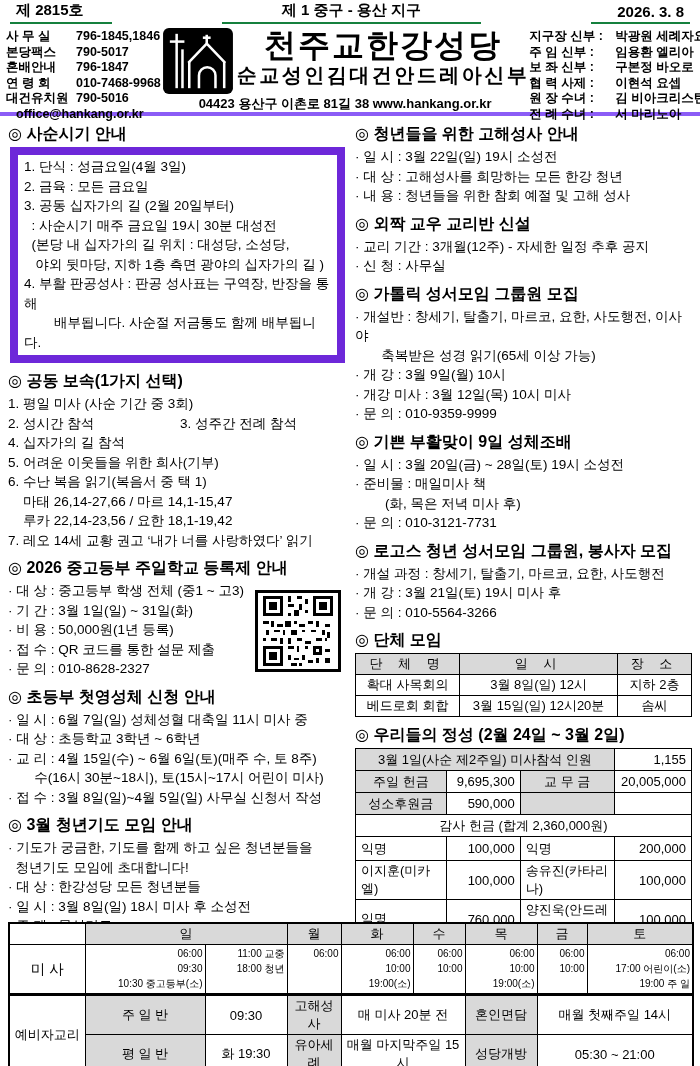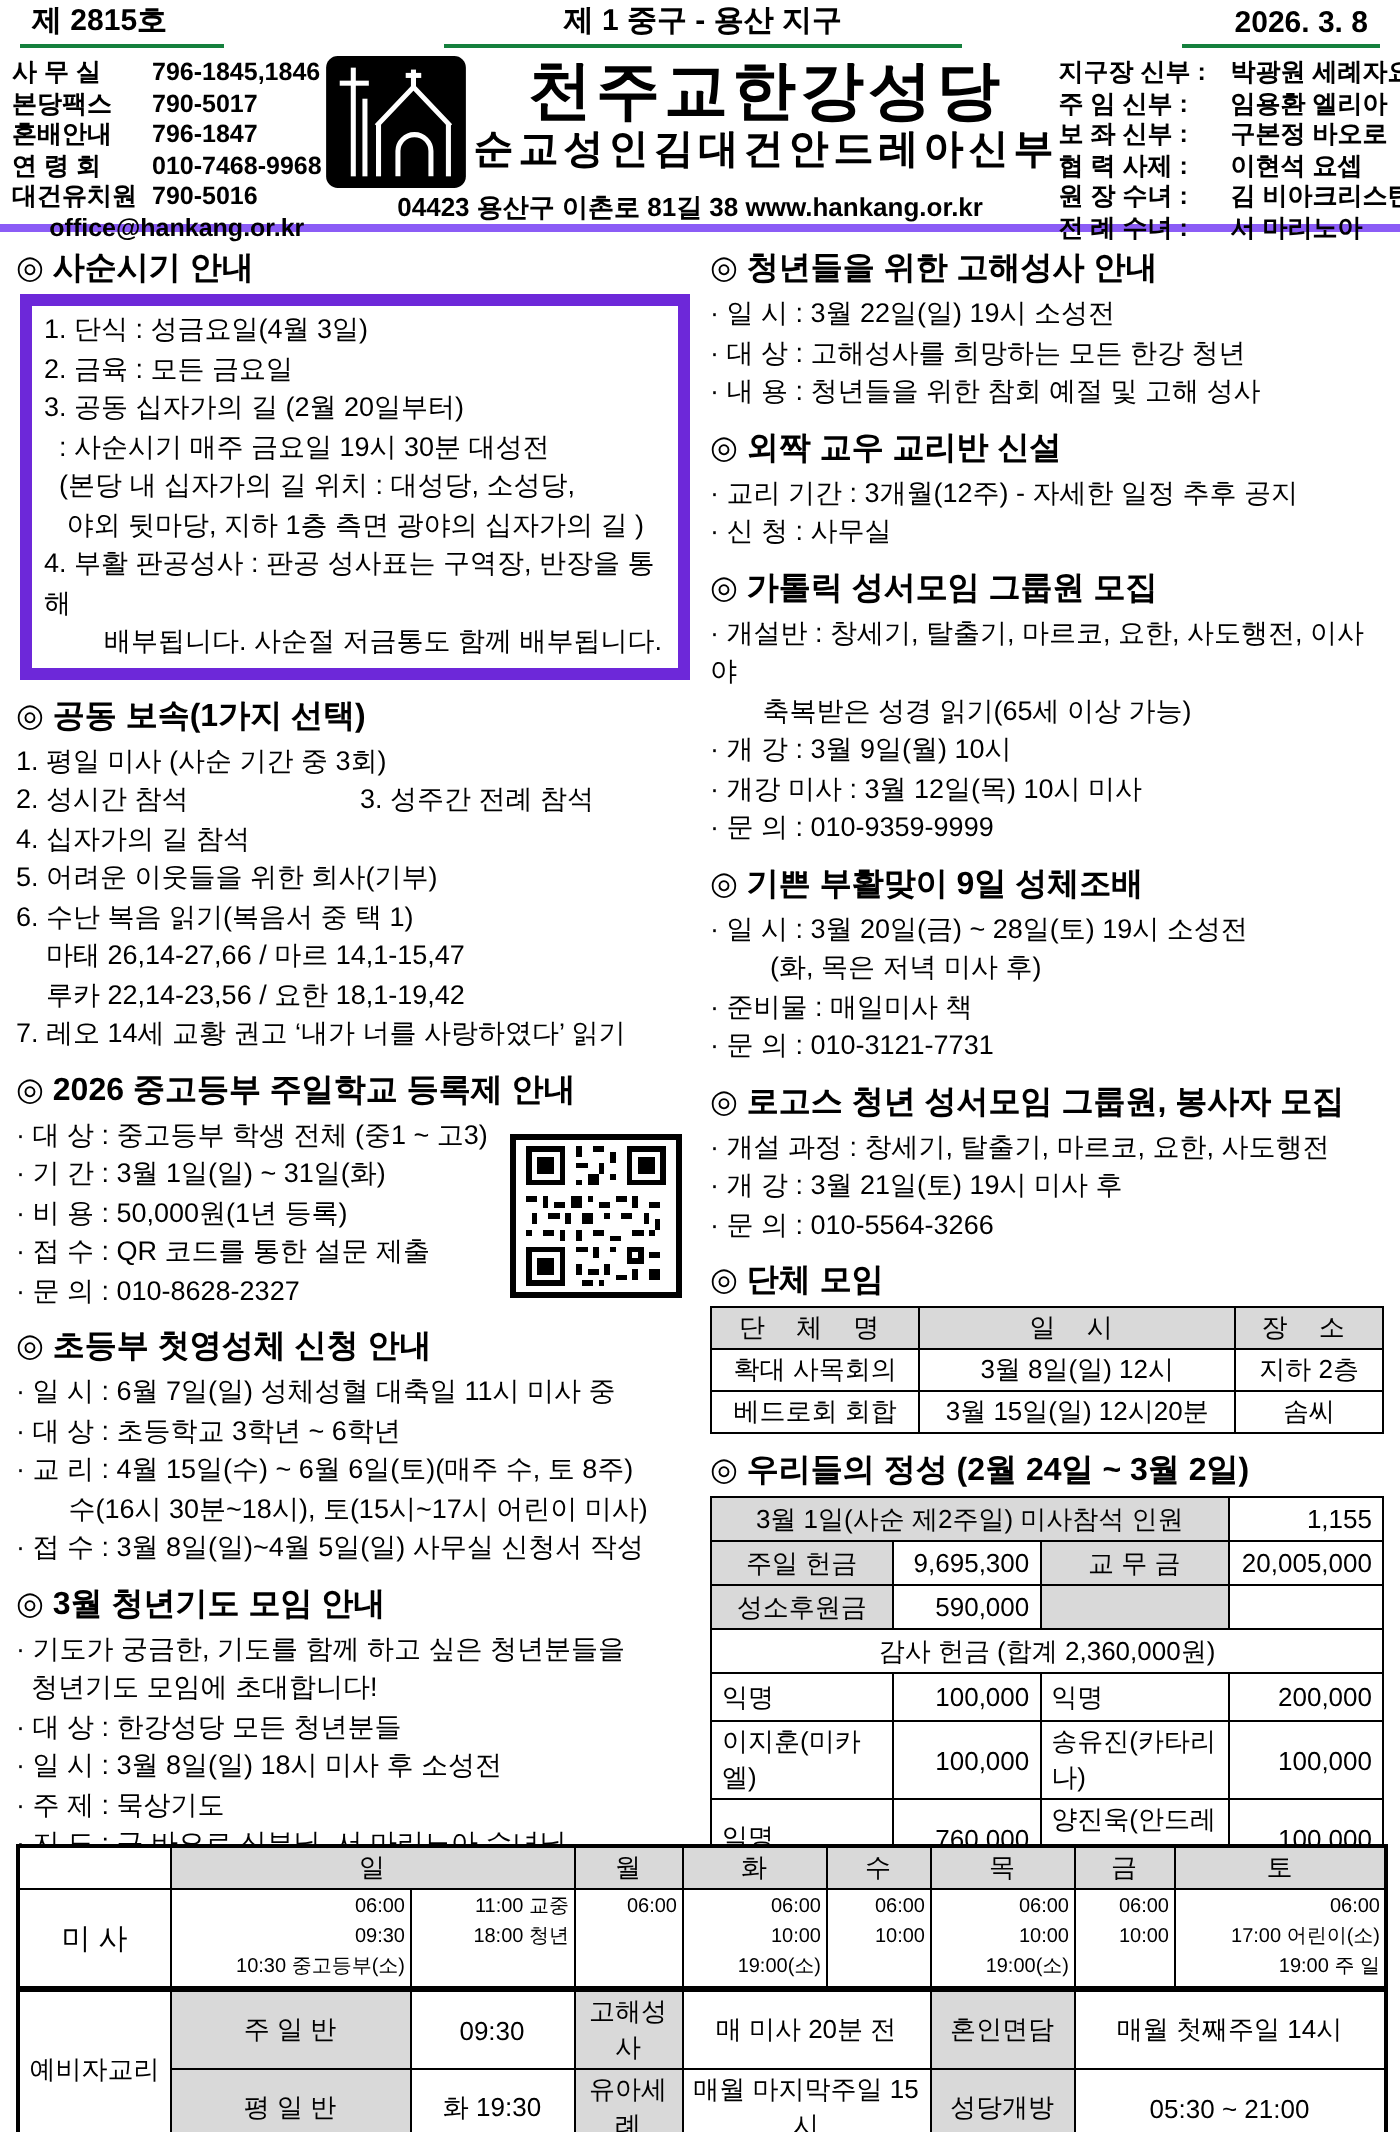--- a/index.html
+++ b/index.html
@@ -19,38 +19,38 @@
   .topbar .district { padding:0 60px 2px; }
   .topbar .date { padding:0 6px 2px 26px; }
 
   
   .masthead { display:flex; align-items:flex-start; padding:3px 6px 0;
               border-bottom:4px solid #8b5cf6; height:92px; }
   .contacts { width:186px; font-size:12.5px; font-weight:bold; line-height:15.6px; padding-top:2px; }
   .crow { display:flex; }
   .clabel { width:70px; white-space:pre; }
   .cval { white-space:nowrap; }
-  .cemail { text-align:center; padding-left:10px; }
+  .cemail { padding-left:10px; }
   .midblock { flex:1; }
   .midtop { display:flex; align-items:flex-start; }
   .logo { width:70px; height:66px; flex:0 0 70px; margin:1px 4px 0 2px; }
   .namewrap { flex:1; text-align:center; }
   .church-name { font-size:32px; font-weight:bold; letter-spacing:2px; line-height:36px; white-space:nowrap;text-align:center; }
   .patron { font-size:20px; font-weight:bold; letter-spacing:2.5px; line-height:24px; white-space:nowrap; }
   .address { text-align:center; font-size:13px; font-weight:bold; line-height:20px; white-space:nowrap; }
   .staff { width:190px; font-size:12.5px; font-weight:bold; line-height:15.6px; padding-top:2px; }
   .srow { display:flex; white-space:nowrap; }
   .srole { width:86px; white-space:pre; }
 
   
   .content { display:flex; gap:10px; padding:0 8px; height:806px; overflow:hidden; }
   .col { width:337px; }
   .sec-title { font-size:16px; font-weight:bold; margin:8px 0 2px; white-space:nowrap; }
   .ln { white-space:pre-wrap; line-height:19.5px; font-size:13.5px; }
-  .box { border:6px solid #6d28d9; padding:2px 6px 3px; margin-left:2px; }
+  .box { border:8px solid #6d28d9; padding:2px 6px 3px; margin-left:2px; }
   .tworow { display:flex; }
   .tworow .half1 { width:172px; }
   .qr-sec { position:relative; }
   .qr { position:absolute; right:4px; top:32px; width:86px; height:82px;
         border:3px solid #000; padding:3px; background:#fff; }
   .qr svg { width:100%; height:100%; }
 
   
   table { border-collapse:collapse; width:100%; table-layout:fixed; }
   td,th { border:1.5px solid #000; font-size:13px; font-weight:normal;
@@ -305,22 +305,22 @@
         <div class="ln">· 개설반 : 창세기, 탈출기, 마르코, 요한, 사도행전, 이사야</div>
         <div class="ln">       축복받은 성경 읽기(65세 이상 가능)</div>
         <div class="ln">· 개 강 : 3월 9일(월) 10시</div>
         <div class="ln">· 개강 미사 : 3월 12일(목) 10시 미사</div>
         <div class="ln">· 문 의 : 010-9359-9999</div>
       </div>
 
       <div>
         <div class="sec-title">◎ 기쁜 부활맞이 9일 성체조배</div>
         <div class="ln">· 일 시 : 3월 20일(금) ~ 28일(토) 19시 소성전</div>
+        <div class="ln">· 준비물 : 매일미사 책</div>
         <div class="ln">        (화, 목은 저녁 미사 후)</div>
-        <div class="ln">· 준비물 : 매일미사 책</div>
         <div class="ln">· 문 의 : 010-3121-7731</div>
       </div>
 
       <div>
         <div class="sec-title">◎ 로고스 청년 성서모임 그룹원, 봉사자 모집</div>
         <div class="ln">· 개설 과정 : 창세기, 탈출기, 마르코, 요한, 사도행전</div>
         <div class="ln">· 개 강 : 3월 21일(토) 19시 미사 후</div>
         <div class="ln">· 문 의 : 010-5564-3266</div>
       </div>
 

